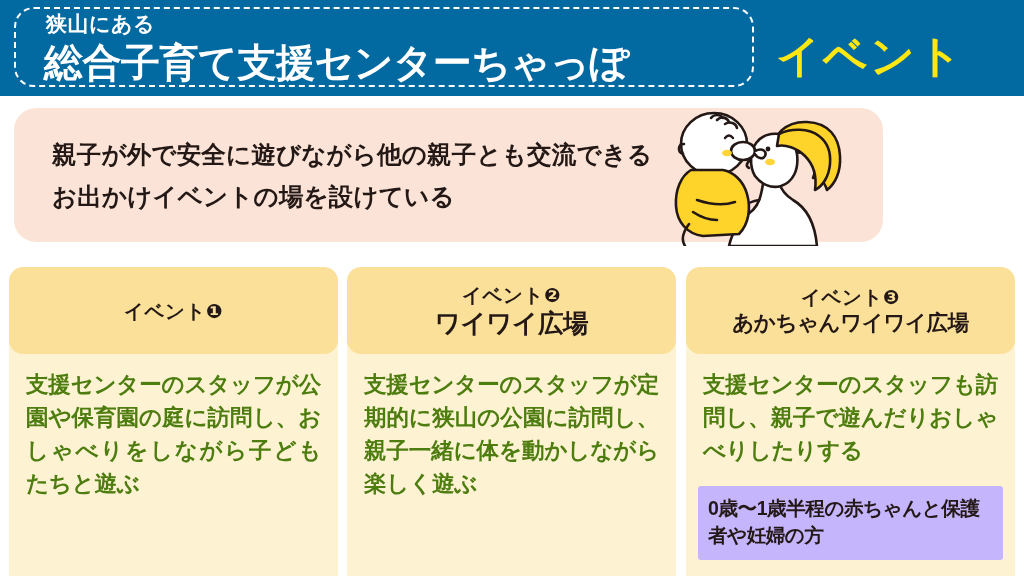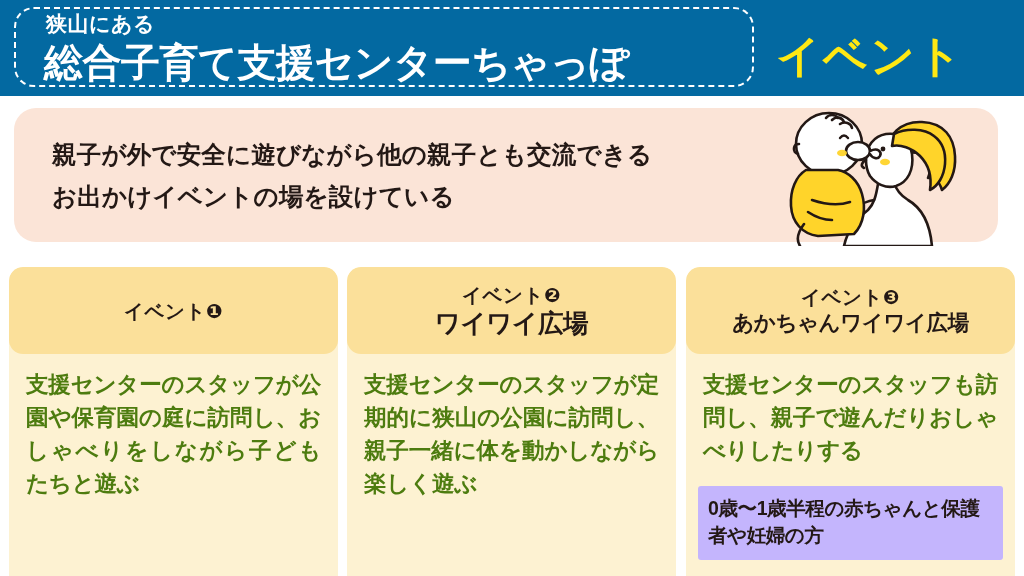--- a/index.html
+++ b/index.html
@@ -70,21 +70,21 @@
     color: #ffe812;
     letter-spacing: 2px;
     white-space: nowrap;
   }
 
   
   .desc-panel {
     position: absolute;
     left: 14px;
     top: 108px;
-    width: 984px;
+    width: 869px;
     height: 134px;
     background: #fbe4d7;
     border-radius: 22px;
   }
 
   .desc-text {
     position: absolute;
     left: 38px;
     top: 26px;
     width: 700px;

